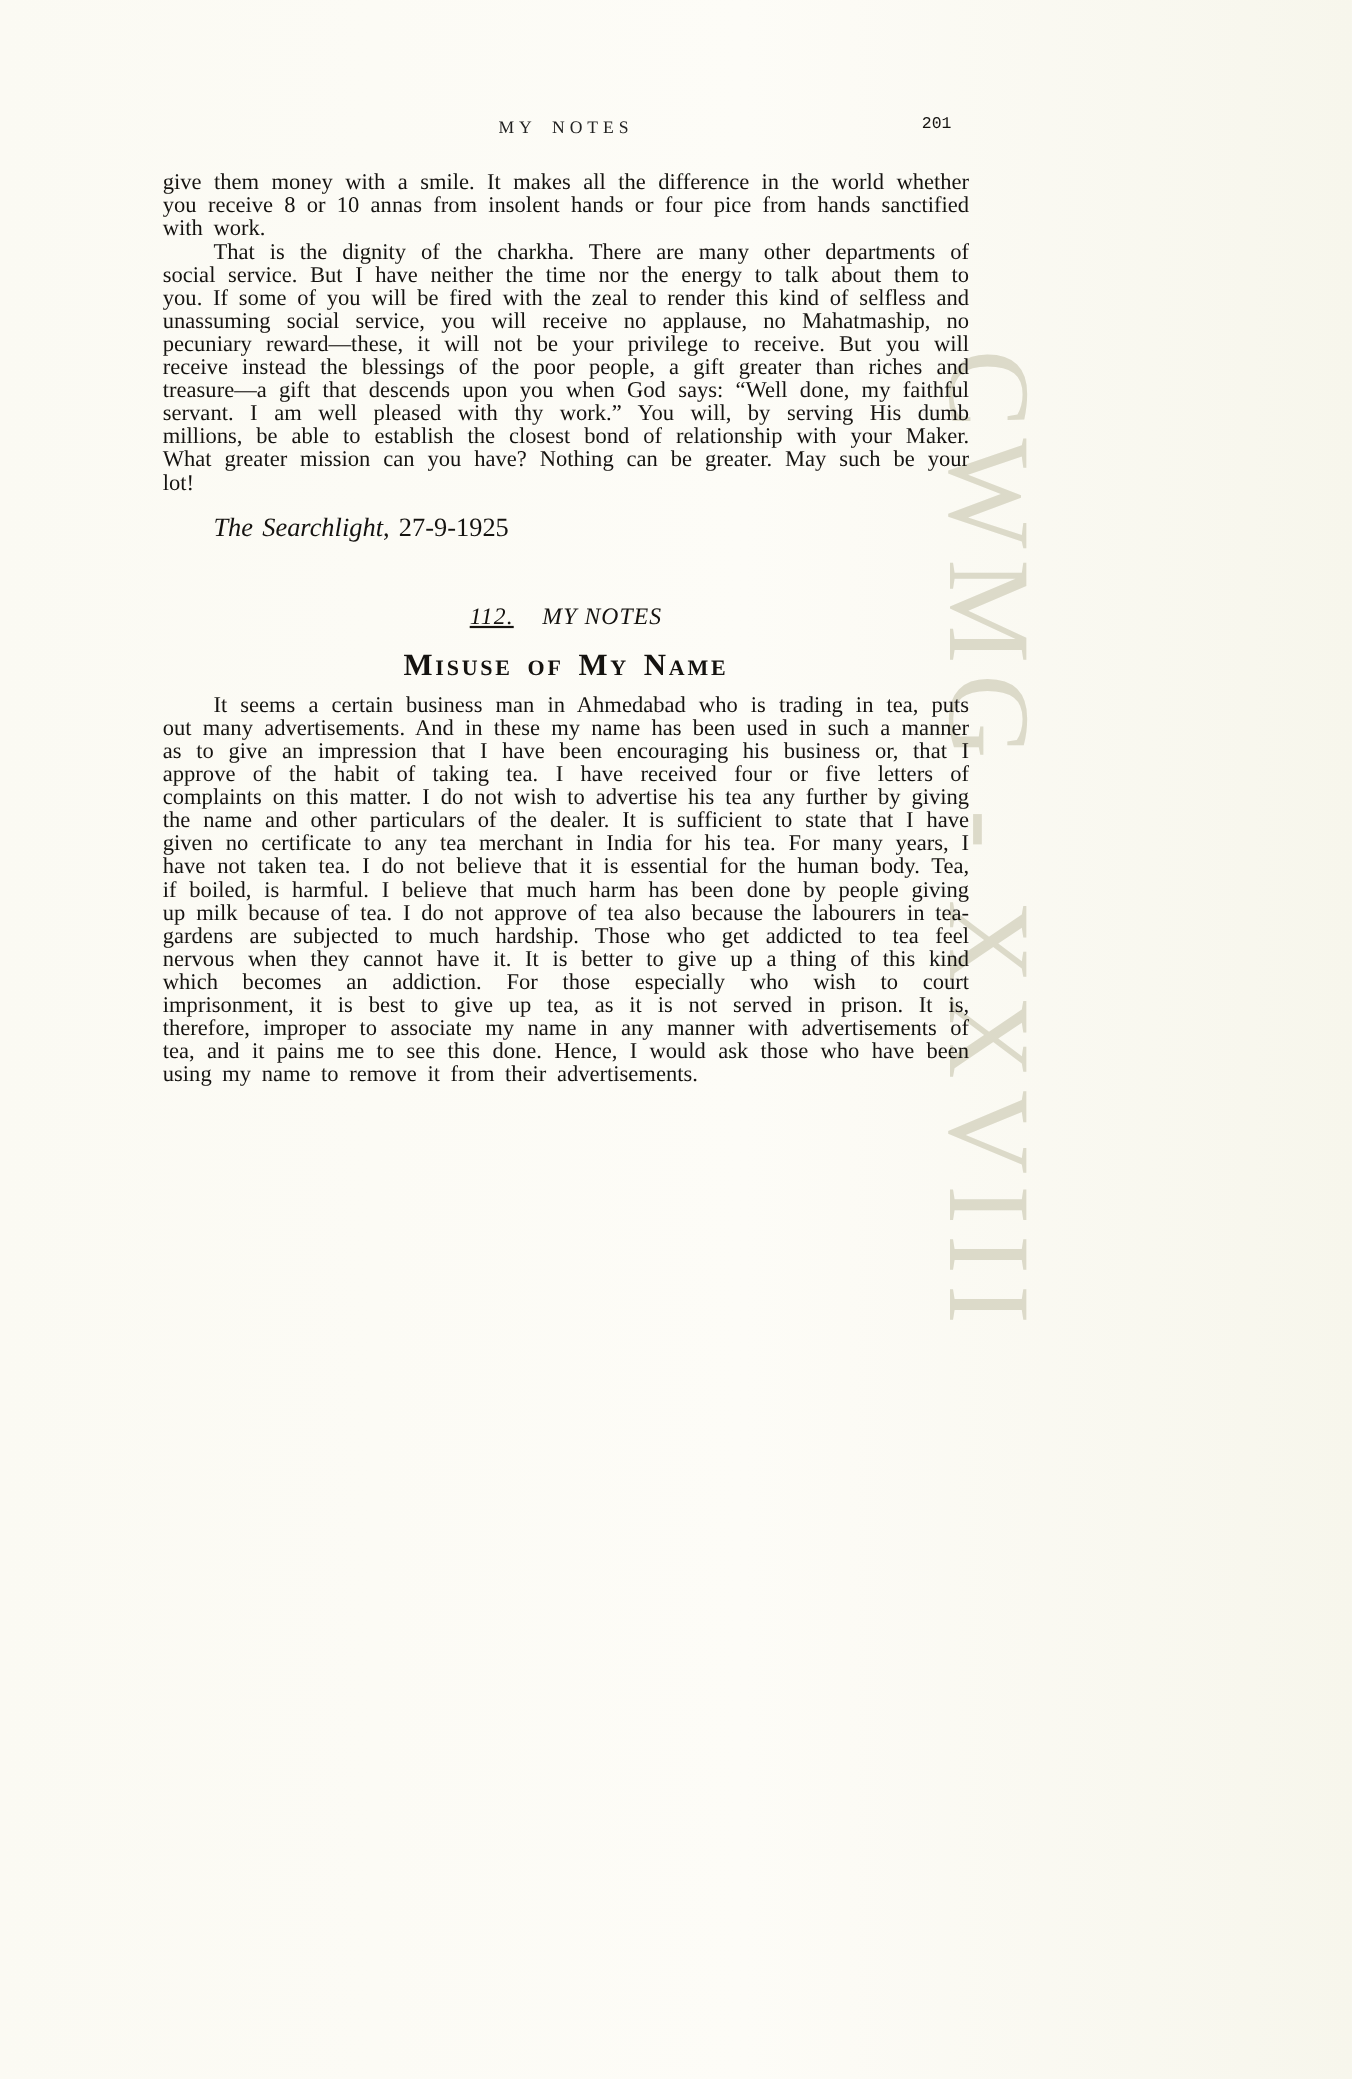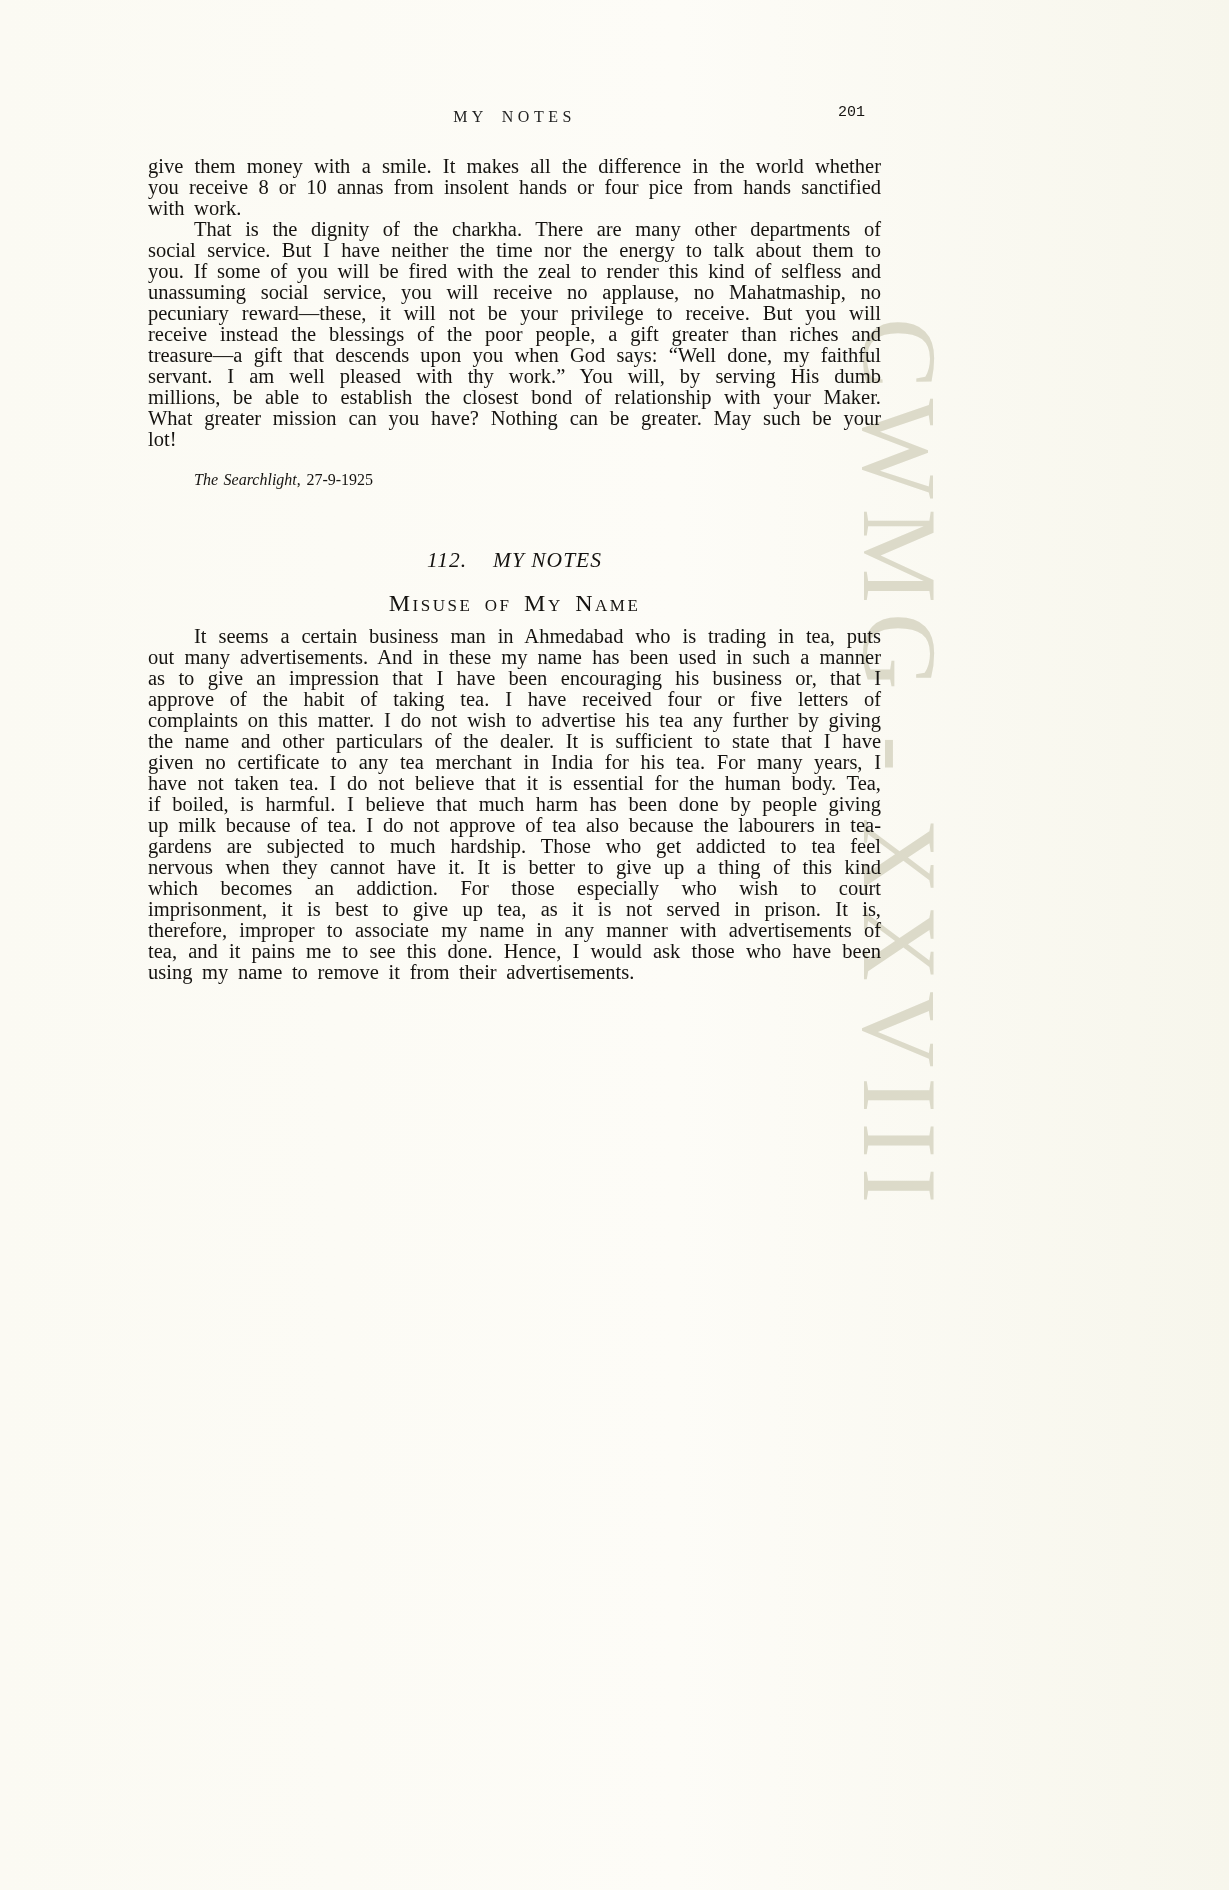--- a/index.html
+++ b/index.html
@@ -72,44 +72,45 @@
     line-height: 21px;
     text-align: justify;
     text-indent: 46px;
     word-spacing: 0.22em;
   }
   main p.continuation {
     text-indent: 0;
   }
   .citation {
     margin-top: 16px;
-    font-size: 16px;
+    font-size: 24px;
     line-height: 28px;
     text-indent: 46px;
     word-spacing: 0.1em;
   }
   .citation .source {
     font-style: italic;
   }
   .section-heading {
     margin: 54px 0 0 0;
     text-align: center;
     font-style: italic;
     font-weight: normal;
     font-size: 21.5px;
     letter-spacing: 1px;
   }
   .section-heading .sec-number {
     margin-right: 26px;
+    text-decoration: underline;
   }
   .section-subheading {
     margin: 17px 0 9px 0;
     text-align: center;
-    font-weight: normal;
-    font-size: 24px;
+    font-weight: bold;
+    font-size: 28px;
     font-variant: small-caps;
     letter-spacing: 2.5px;
     word-spacing: 4px;
   }
 </style>
 </head>
 <body>
 
 <div class="page">
 

